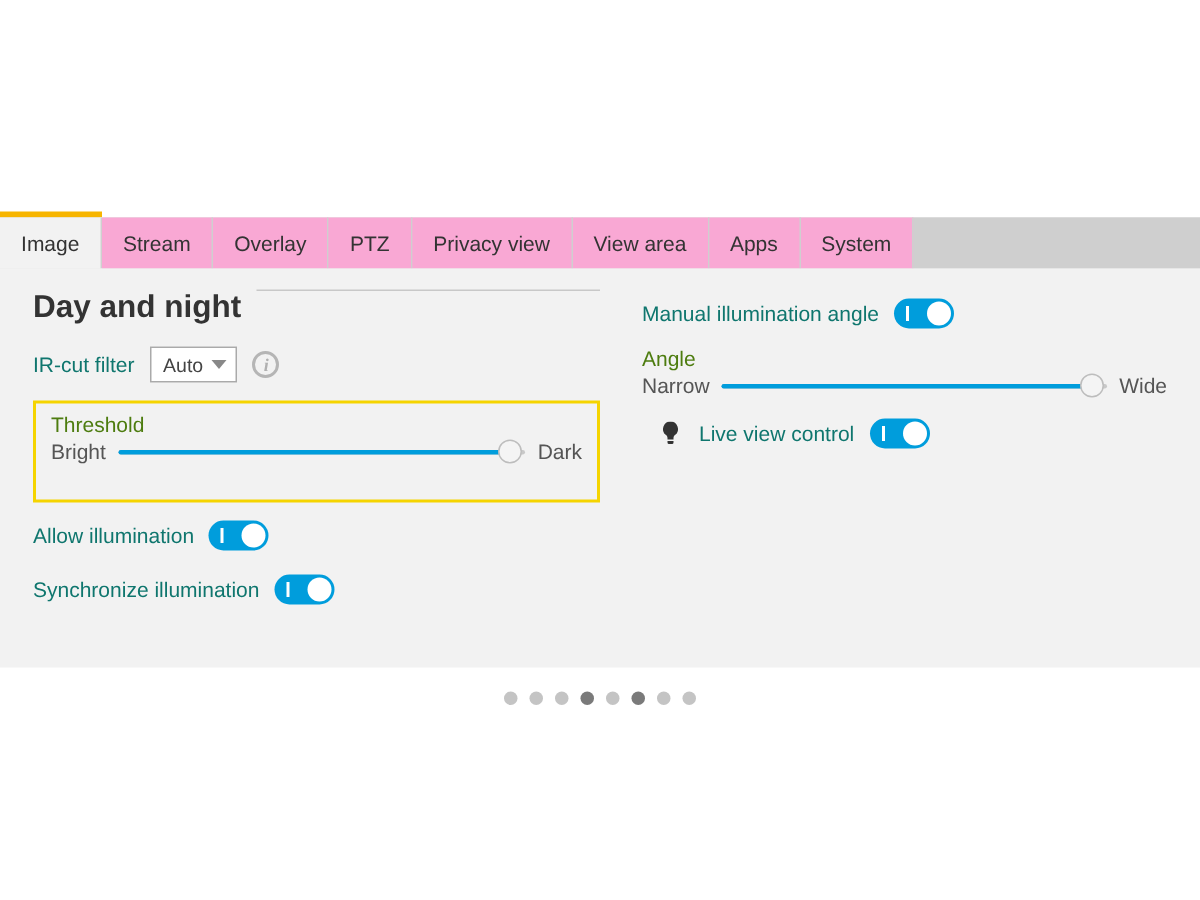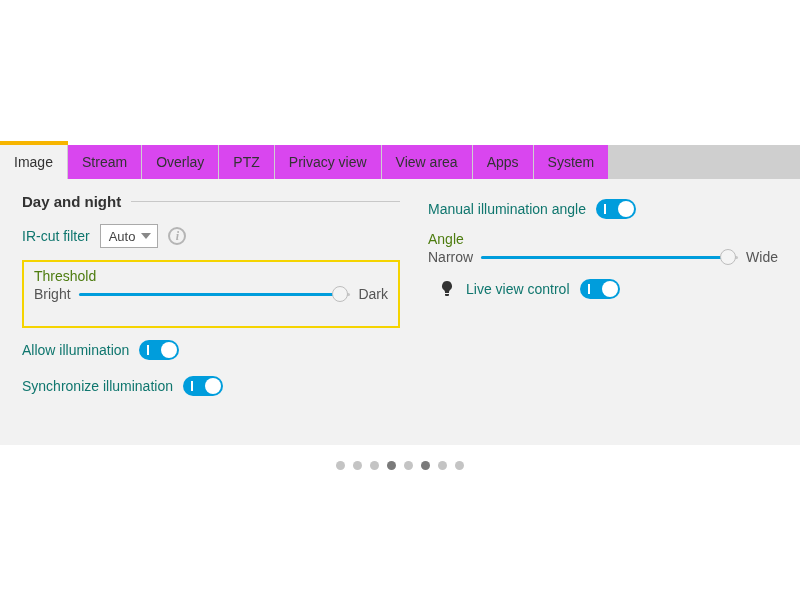--- a/index.html
+++ b/index.html
@@ -35,21 +35,21 @@
     display: flex;
     background: #cfcfcf;
   }
   .tab {
     height: 34px;
     display: flex;
     align-items: center;
     justify-content: center;
     font-size: 14px;
     color: #333;
-    background: #d946ef;
+    background: #f9a8d4;
     border-right: 1px solid #cfcfcf;
     cursor: pointer;
     padding: 0 14px;
     white-space: nowrap;
   }
   .tab.active {
     background: #f2f2f2;
   }
   .tab-spacer {
     flex: 1;
@@ -66,24 +66,23 @@
     color: #444;
   }
   .cols {
     display: flex;
     gap: 28px;
   }
   .col-left { width: 378px; }
   .col-right { flex: 1; }
   .section-header {
     display: flex;
-    align-items: center;
     gap: 10px;
     font-weight: bold;
-    font-size: 15px;
+    font-size: 21px;
     color: #333;
     margin-bottom: 14px;
   }
   .section-header .rule {
     flex: 1;
     height: 1px;
     background: #c8c8c8;
   }
   .row {
     display: flex;

